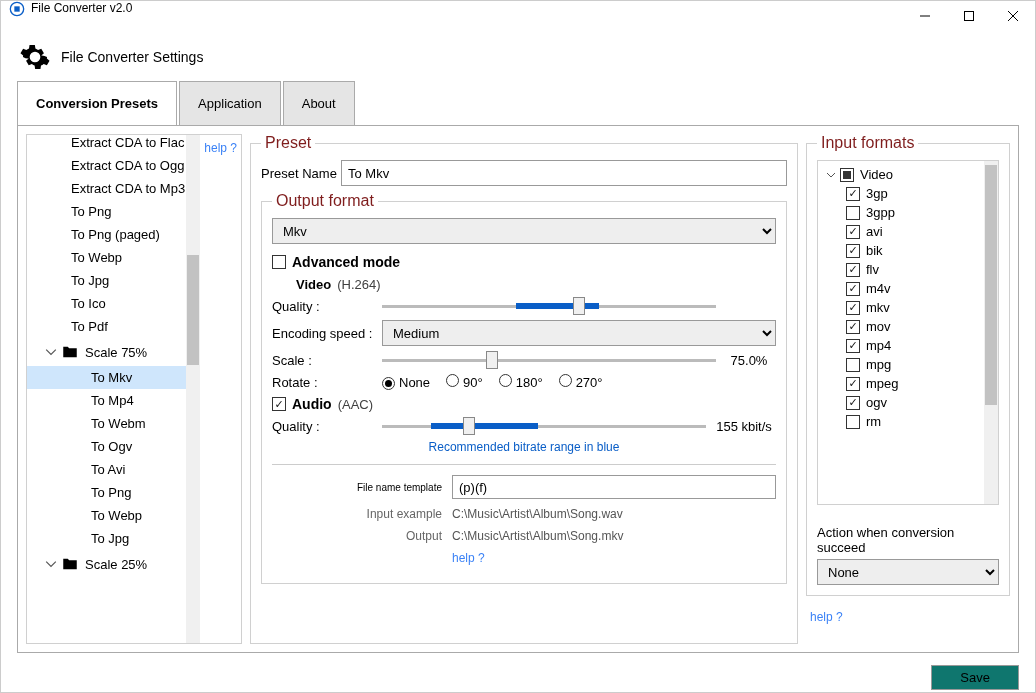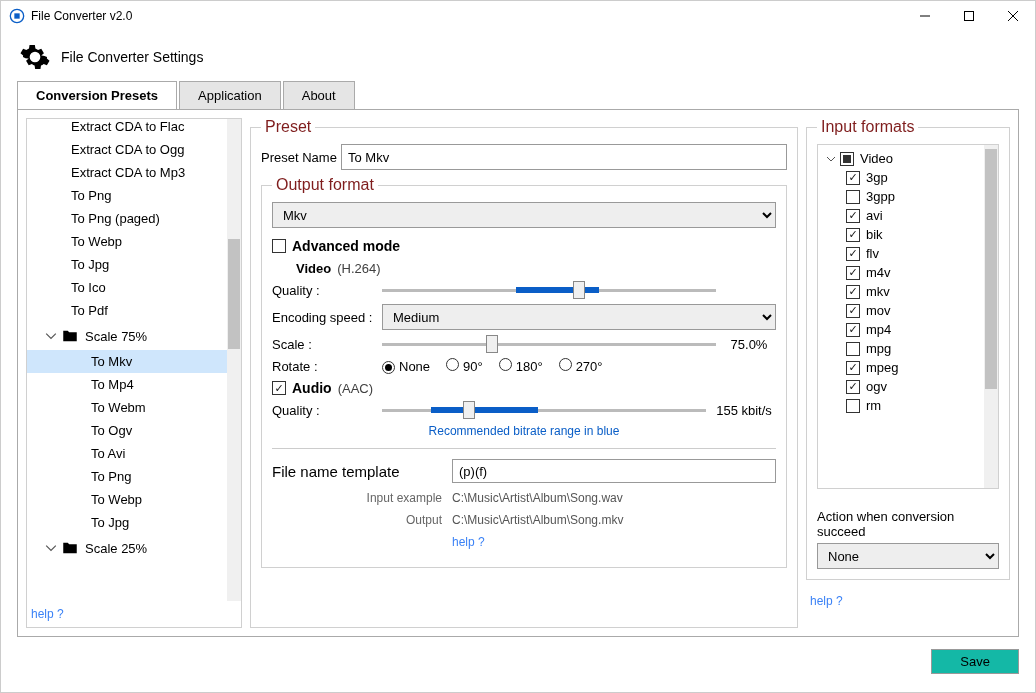--- a/index.html
+++ b/index.html
@@ -1,29 +1,29 @@
 <!DOCTYPE html>
 <html><head>
 <meta charset="utf-8">
 <style>
 *{box-sizing:border-box;margin:0;padding:0;font-family:"Segoe UI",Arial,sans-serif;font-size:13px;color:#000}
 body{background:#fff;width:1036px;height:693px;overflow:hidden;border:1px solid #ccc}
-.titlebar{height:30px;display:flex;align-items:center;padding:0 0 0 8px;border-bottom:1px solid transparent}
+.titlebar{height:30px;display:flex;padding:0 0 0 8px;border-bottom:1px solid transparent}
 .titlebar .app-icon{width:16px;height:16px;margin-right:6px}
 .titlebar .title{font-size:12px;flex:1}
 .win-btn{width:44px;height:30px;display:flex;align-items:center;justify-content:center}
 .win-btn svg{width:10px;height:10px}
 .header{display:flex;align-items:center;padding:10px 18px 8px 18px}
 .header .gear{width:32px;height:32px;color:#0a5ec7;margin-right:10px}
 .header h1{font-size:14px;font-weight:400}
 .tabs{display:flex;margin-left:16px}
-.tab{padding:6px 18px;background:#e5e5e5;border:1px solid #aaa;border-bottom:none;margin-right:2px;font-size:13px;cursor:pointer}
+.tab{padding:14px 18px;background:#e5e5e5;border:1px solid #aaa;border-bottom:none;margin-right:2px;font-size:13px;cursor:pointer}
 .tab.active{background:#fff;font-weight:600;border-color:#aaa}
 .tabframe{border:1px solid #aaa;margin:0 16px 8px 16px;height:528px;display:flex;padding:8px;gap:8px}
-.sidebar{width:216px;border:1px solid #d0d0d0;height:100%;display:flex;flex-direction:column;position:relative}
+.sidebar{width:216px;border:1px solid #d0d0d0;height:100%;display:flex;flex-direction:row;position:relative}
 .tree{flex:1;overflow:hidden;position:relative}
 .tree-inner{position:absolute;top:-4px;left:0;right:14px}
 .tree-item{padding:4px 6px 4px 44px;white-space:nowrap;cursor:pointer}
 .tree-item.child{padding-left:64px;font-size:13px}
 .tree-item.sel{background:#cfe6fc}
 .tree-folder{display:flex;align-items:center;padding:5px 6px 5px 18px;font-size:15px;cursor:pointer}
 .tree-folder .arrow{width:12px;height:12px;margin-right:4px}
 .tree-folder .ficon{width:18px;height:18px;margin-right:6px;color:#0a5ec7}
 .scrollbar{position:absolute;right:0;top:0;bottom:0;width:14px;background:#f0f0f0}
 .scrollthumb{position:absolute;right:1px;width:12px;background:#c2c2c2}
@@ -50,31 +50,31 @@
 .slider-track{height:3px;background:#bbb;flex:1;position:relative}
 .slider-blue{position:absolute;height:6px;top:-2px;background:#0a5ec7}
 .slider-thumb{position:absolute;width:12px;height:18px;top:-8px;background:#f0f0f0;border:1px solid #888;transform:translateX(-50%)}
 .tick{position:absolute;width:1px;height:7px;top:-2px;background:#888}
 .val{width:60px;text-align:center;font-size:13px;padding-left:6px}
 .radios{display:flex;gap:16px;align-items:center}
 .radio{width:13px;height:13px;border:1px solid #333;border-radius:50%;display:inline-flex;align-items:center;justify-content:center;margin-right:4px}
 .radio.on::after{content:"";width:7px;height:7px;background:#000;border-radius:50%}
 .hr{border:none;border-top:1px solid #ccc;margin:10px 0}
 .template-row{display:flex;align-items:center;margin:8px 0}
-.template-lbl{width:180px;padding-right:10px;font-size:15px}
+.template-lbl{width:180px;text-align:right;padding-right:10px;font-size:10px}
 .small-lbl{width:180px;text-align:right;padding-right:10px;font-size:12px;color:#666}
 .small-val{font-size:12px;color:#555}
 .note{color:#0a5ec7;text-align:center;font-size:12px;margin-top:2px}
 .input-tree{border:1px solid #d0d0d0;height:345px;overflow:hidden;position:relative;padding:4px 0}
 .it-row{display:flex;align-items:center;padding:2px 6px 2px 28px;font-size:13px}
 .it-row.hdr{padding-left:8px}
 .it-row .arrow{width:10px;height:10px;margin-right:4px}
 .action-label{font-size:13px;margin:20px 0 4px 0}
 .save-row{display:flex;justify-content:flex-end;padding:4px 16px}
-.save-btn{padding:4px 28px;border:1px solid #999;background:#14b8a6;cursor:pointer}
+.save-btn{padding:4px 28px;border:1px solid #999;background:#0f766e;cursor:pointer}
 </style>
 </head>
 <body>
 
 <div class="titlebar">
   <svg class="app-icon" viewBox="0 0 24 24">
       <circle cx="12" cy="12" r="10" fill="none" stroke="#0a5ec7" stroke-width="2"></circle>
       <path d="M8 8 h8 v8 h-8z" fill="#0a5ec7"></path>
     </svg>
   <span class="title">File Converter v2.0</span>

